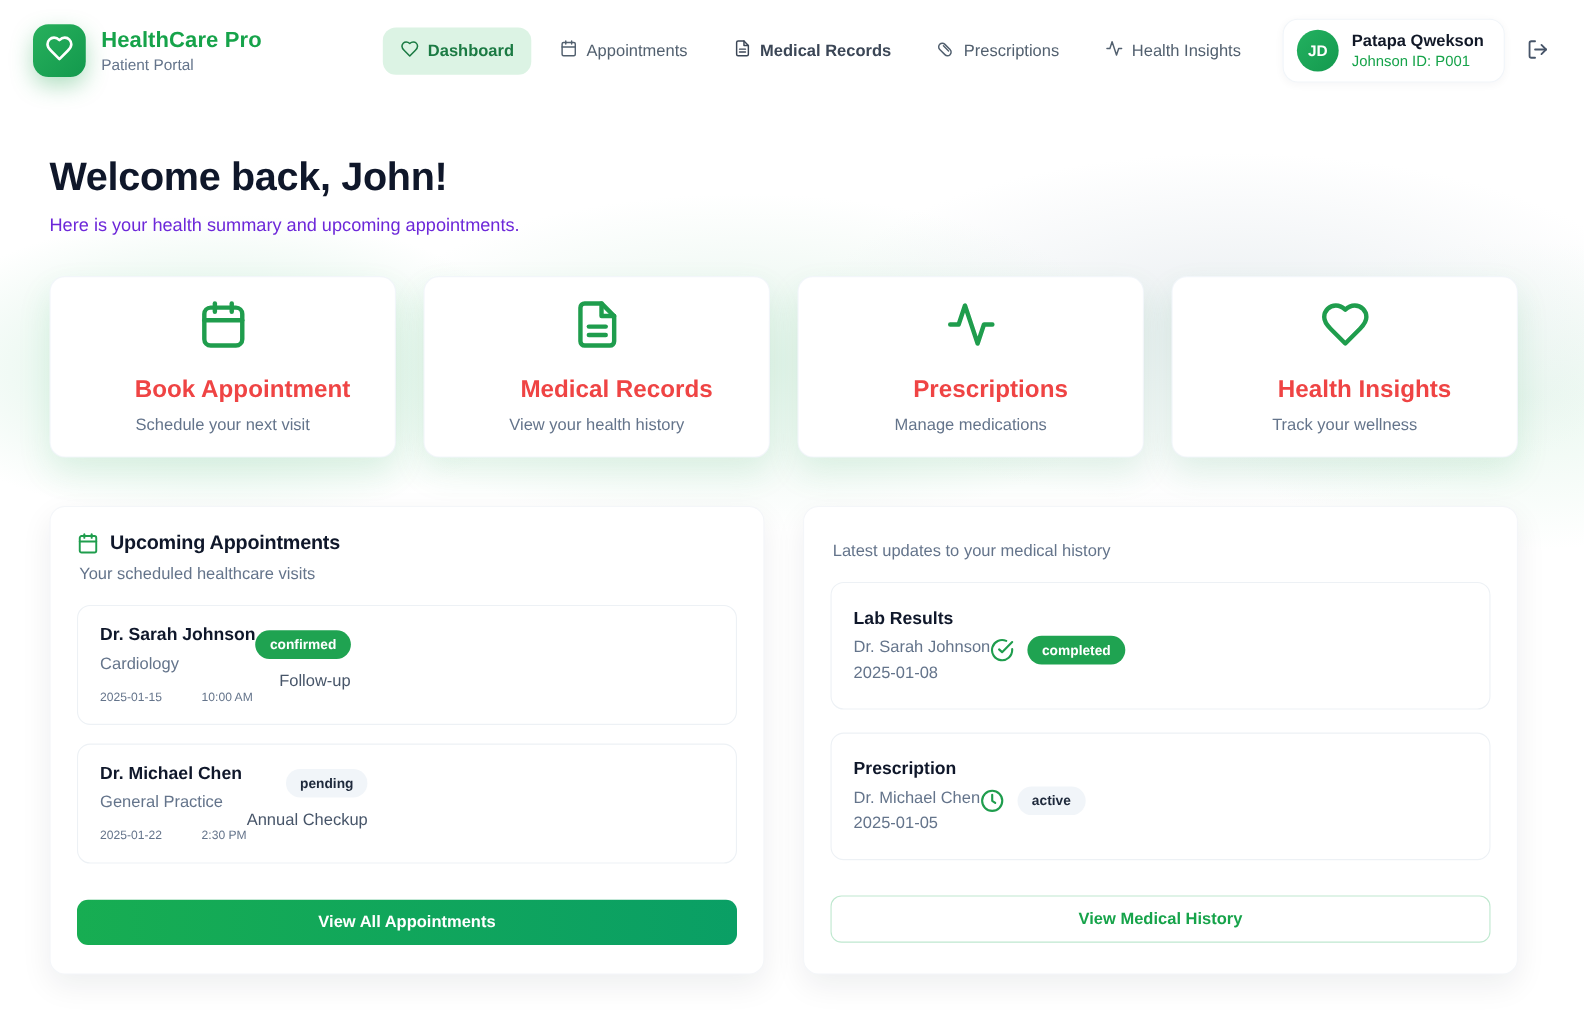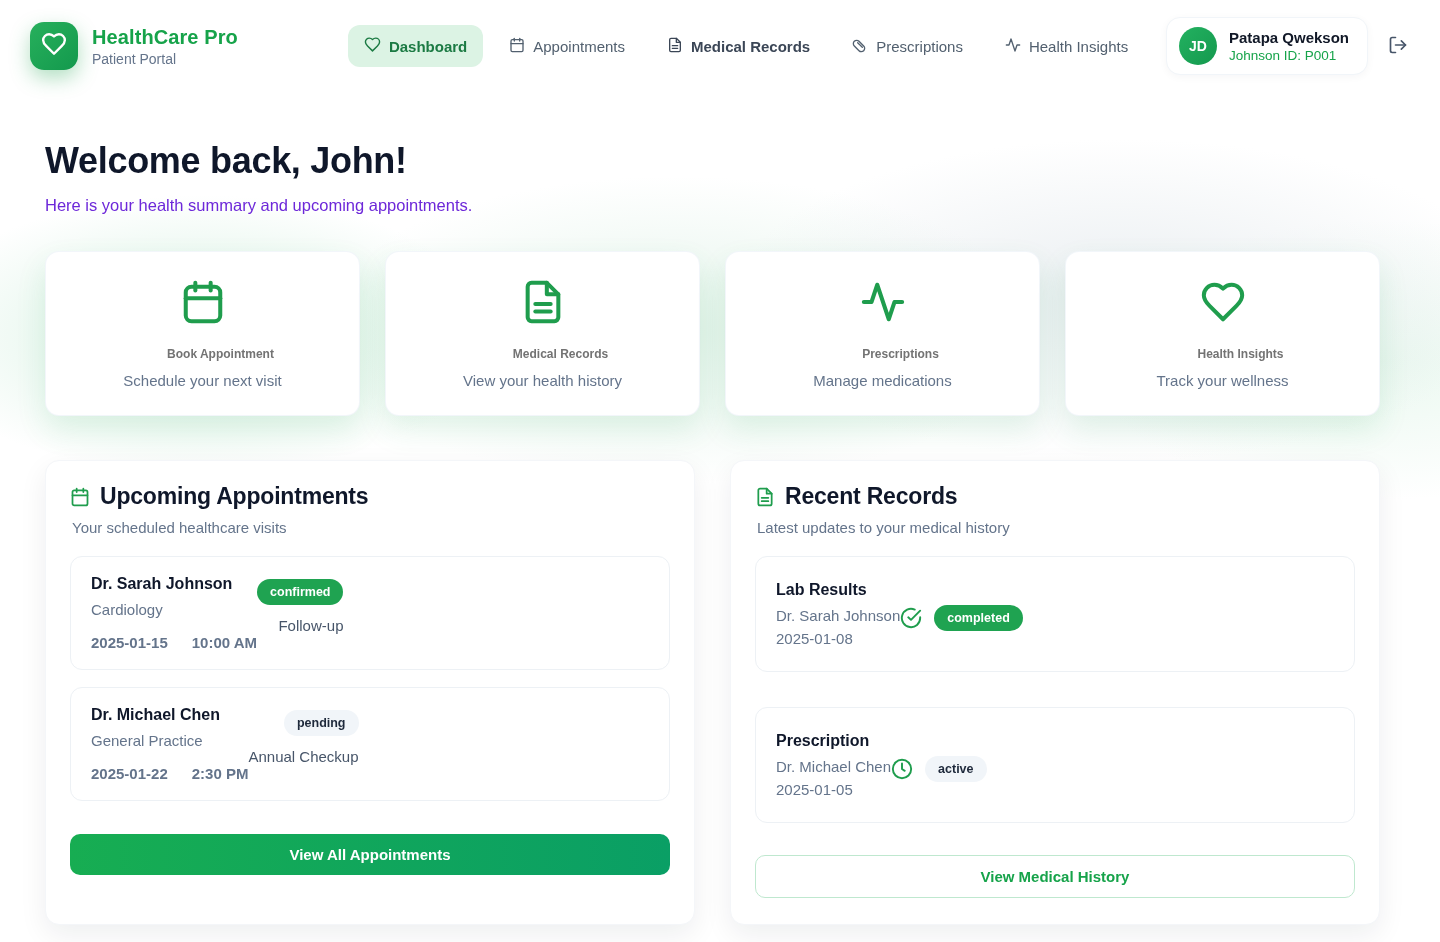--- a/index.html
+++ b/index.html
@@ -67,44 +67,44 @@
   
   .quick-grid { display: grid; grid-template-columns: repeat(4, 1fr); gap: 25px; margin-top: 36px; }
   .quick-card {
     background: #ffffff; border-radius: 14px; height: 165px;
     border: 1px solid rgba(241,245,249,0.9);
     box-shadow: 0 14px 30px rgba(34,163,81,0.12);
     display: flex; flex-direction: column; align-items: center; justify-content: center;
     cursor: pointer;
   }
   .quick-card .q-icon { color: #1f9d4d; margin-bottom: 18px; }
-  .quick-card .q-title { font-size: 12px; font-weight: 700; color: #737373; padding-left: 36px; }
+  .quick-card .q-title { font-size: 22px; font-weight: 700; color: #ef4444; padding-left: 36px; }
   .quick-card .q-sub { font-size: 15px; color: #64748b; margin-top: 11px; }
 
   
   .panels { display: grid; grid-template-columns: 1fr 1fr; gap: 35px; margin-top: 44px; }
   .panel {
     background: #ffffff; border-radius: 14px; border: 1px solid #f4f6f9;
     box-shadow: 0 10px 28px rgba(15,23,42,0.07);
     padding: 22px 24px 26px 24px;
   }
   .panel-head { display: flex; align-items: center; gap: 10px; }
   .panel-head .p-icon { color: #1f9d4d; display: flex; }
-  .panel-title { font-size: 23px; font-weight: 800; color: #0f172a; letter-spacing: -0.2px; text-align: right; }
+  .panel-title { font-size: 18px; font-weight: 800; color: #0f172a; letter-spacing: -0.2px; text-align: right; }
   .panel-sub { font-size: 15px; color: #64748b; margin: 9px 0 20px 2px; }
 
   .item-card {
     border: 1px solid #edf1f5; border-radius: 12px;
     padding: 18px 20px; margin-bottom: 17px;
     display: flex; justify-content: flex-start;
     background: #ffffff;
   }
   .item-left .i-name { font-size: 16px; font-weight: 700; color: #0f172a; }
   .item-left .i-sub { font-size: 15px; color: #64748b; margin-top: 8px; }
-  .item-left .i-when { font-size: 15px; color: #64748b; margin-top: 16px; display: flex; gap: 24px; font-weight: bold; }
+  .item-left .i-when { font-size: 11px; color: #64748b; margin-top: 16px; display: flex; gap: 36px; }
   .item-right { display: flex; flex-direction: column; align-items: flex-end; gap: 12px; padding-top: 4px; }
   .item-right .i-type { font-size: 15px; color: #475569; }
   .item-right-row { display: flex; align-items: center; gap: 12px; margin-top: 14px; }
   .item-right-row .r-icon { color: #1f9d4d; display: flex; }
 
   .badge {
     font-size: 12.5px; font-weight: 700; border-radius: 999px; padding: 6px 13px;
     white-space: nowrap;
   }
   .badge.solid { background: #1fa351; color: #ffffff; }
@@ -306,34 +306,23 @@
         <div class="item-right">
           <span class="badge soft">pending</span>
           <span class="i-type">Annual Checkup</span>
         </div>
       </div>
 
       <button class="btn-primary">View All Appointments</button>
     </div>
 
     <div class="panel">
-      <div class="panel-head">
-        <span class="p-icon">
-          <svg width="20" height="20" viewBox="0 0 24 24" fill="none" stroke="currentColor" stroke-width="2.1" stroke-linecap="round" stroke-linejoin="round">
-              <path d="M14 2H6a2 2 0 0 0-2 2v16a2 2 0 0 0 2 2h12a2 2 0 0 0 2-2V8z"></path>
-              <polyline points="14 2 14 8 20 8"></polyline>
-              <line x1="8" y1="13" x2="16" y2="13"></line>
-              <line x1="8" y1="17" x2="16" y2="17"></line>
-            </svg>
-        </span>
-        <span class="panel-title">Recent Records</span>
-      </div>
       <div class="panel-sub">Latest updates to your medical history</div>
 
-      <div class="item-card" style="margin-bottom:35px; padding-bottom:24px;">
+      <div class="item-card" style="margin-bottom:21px; padding-bottom:24px;">
         <div class="item-left" style="padding-top:6px;">
           <div class="i-name">Lab Results</div>
           <div class="i-sub">Dr. Sarah Johnson</div>
           <div class="i-sub" style="margin-top:6px;">2025-01-08</div>
         </div>
         <div class="item-right-row">
           <span class="r-icon">
             <svg width="22" height="22" viewBox="0 0 24 24" fill="none" stroke="currentColor" stroke-width="2.1" stroke-linecap="round" stroke-linejoin="round">
                 <path d="M22 11.08V12a10 10 0 1 1-5.93-9.14"></path>
                 <polyline points="22 4 12 14.01 9 11.27"></polyline>

